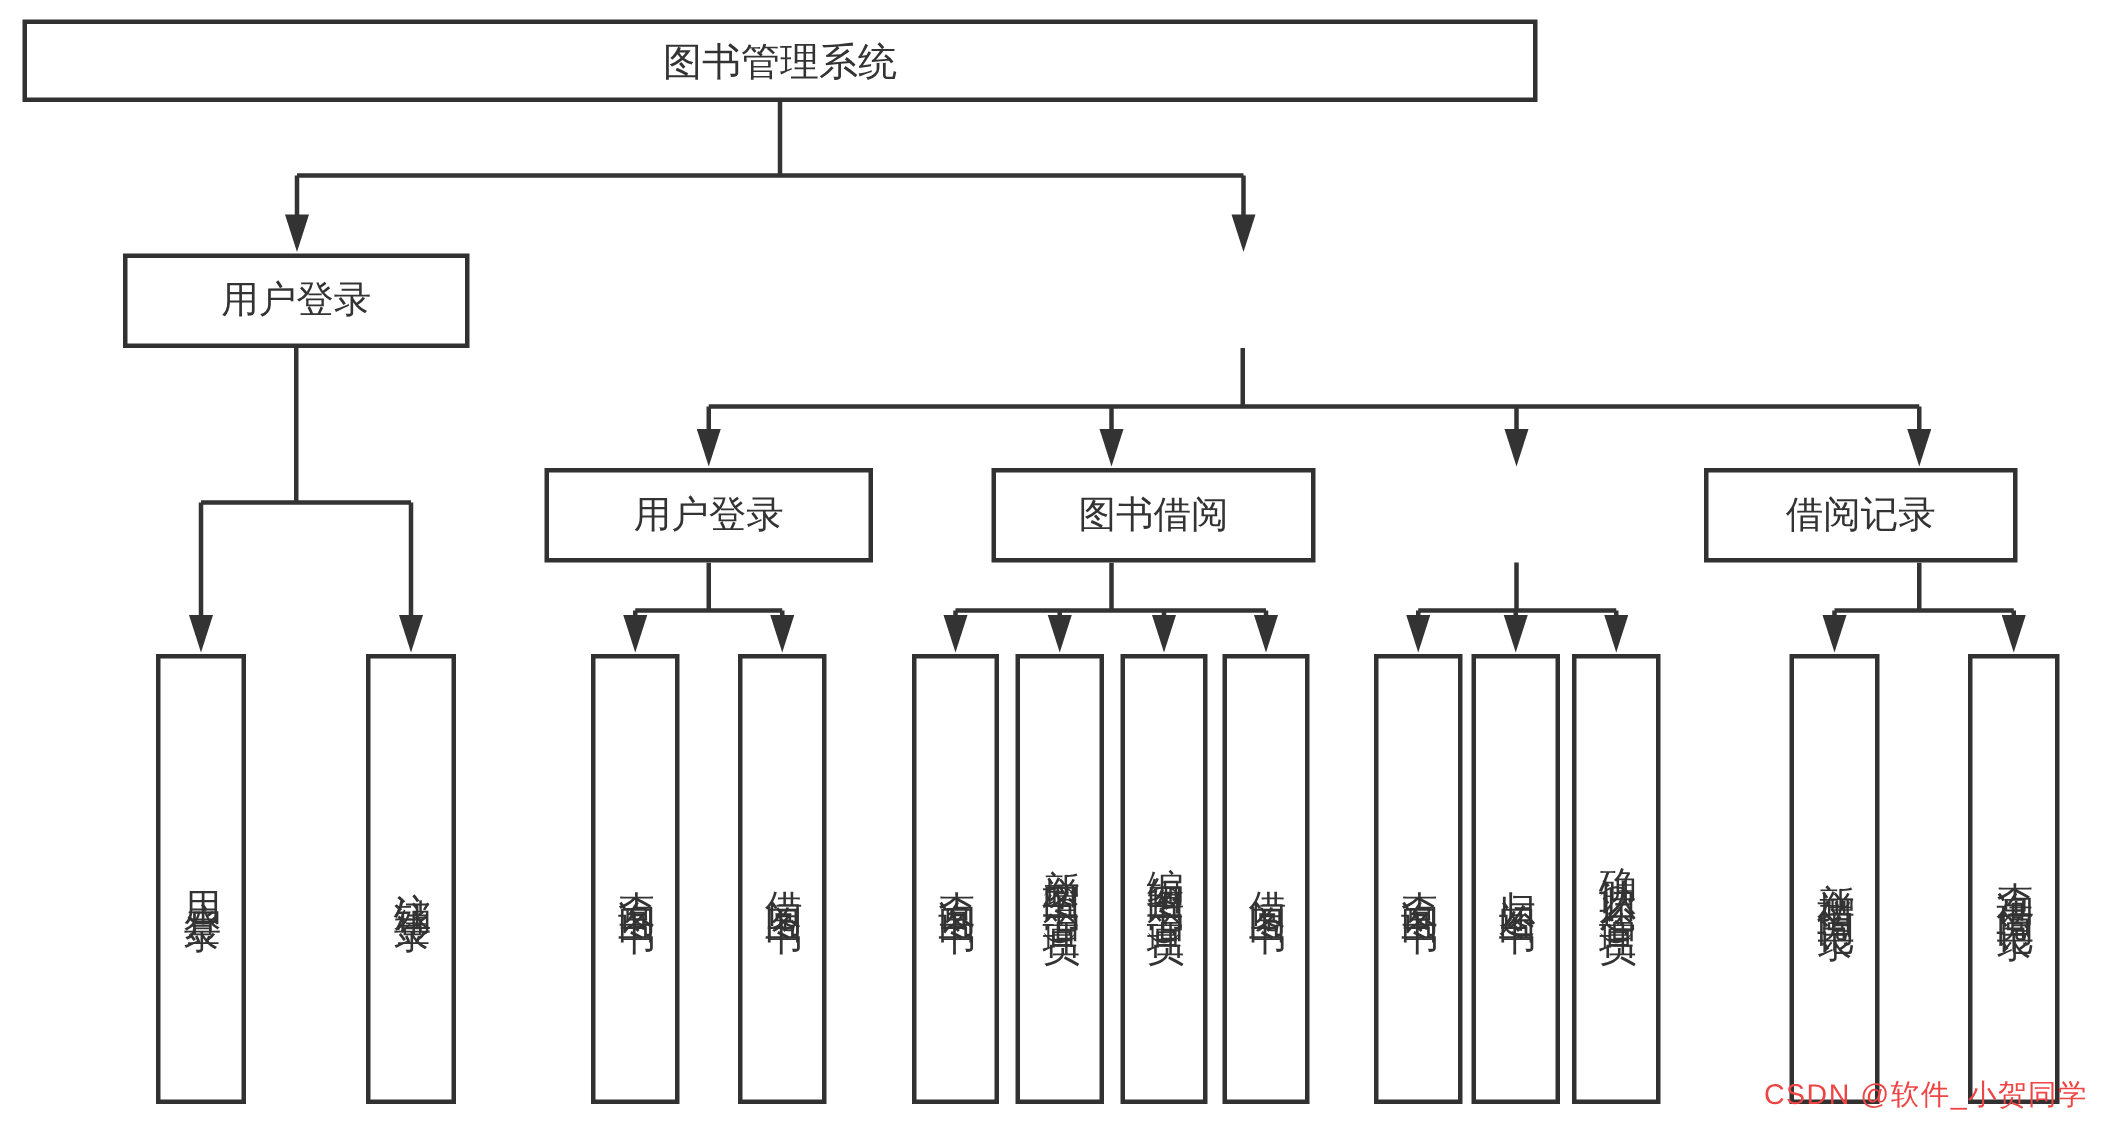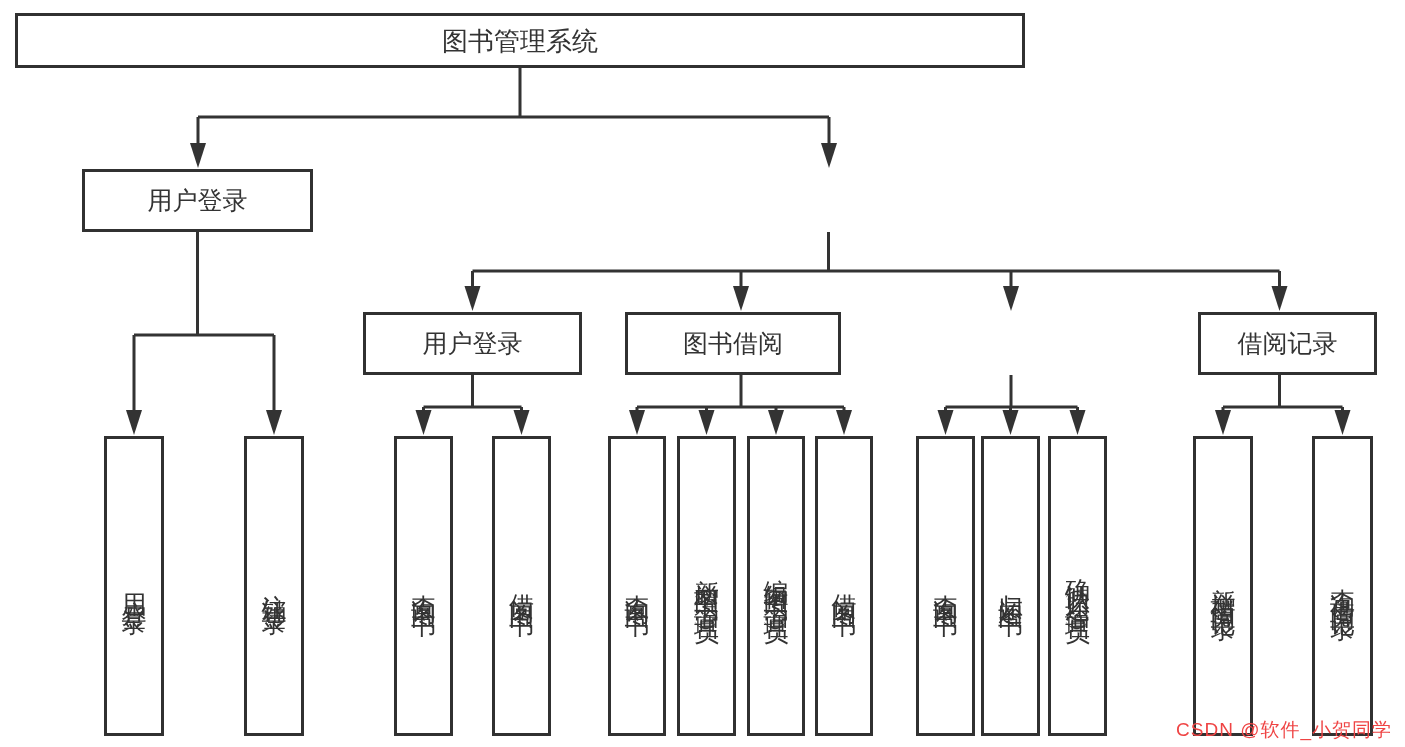--- a/index.html
+++ b/index.html
@@ -81,24 +81,24 @@
     <span>图书管理系统</span>
   </div>
 
   <div class="node" style="left:82px;top:169px;width:231px;height:63px">
     <span>用户登录</span>
   </div>
 
   <div class="node" style="left:363px;top:312px;width:219px;height:63px">
     <span>用户登录</span>
   </div>
-  <div class="node" style="left:625px;top:312px;width:216px;height:63px">
+  <div class="node" style="left:661px;top:312px;width:216px;height:63px">
     <span>图书借阅</span>
   </div>
-  <div class="node" style="left:1198px;top:312px;width:179px;height:63px">
+  <div class="node" style="left:1136px;top:312px;width:209px;height:63px">
     <span>借阅记录</span>
   </div>
 
   <div class="node v" style="left:104px;top:436px;width:60px;height:300px">
     <span>用户登录</span>
   </div>
   <div class="node v" style="left:244px;top:436px;width:60px;height:300px">
     <span>注销登录</span>
   </div>
 

